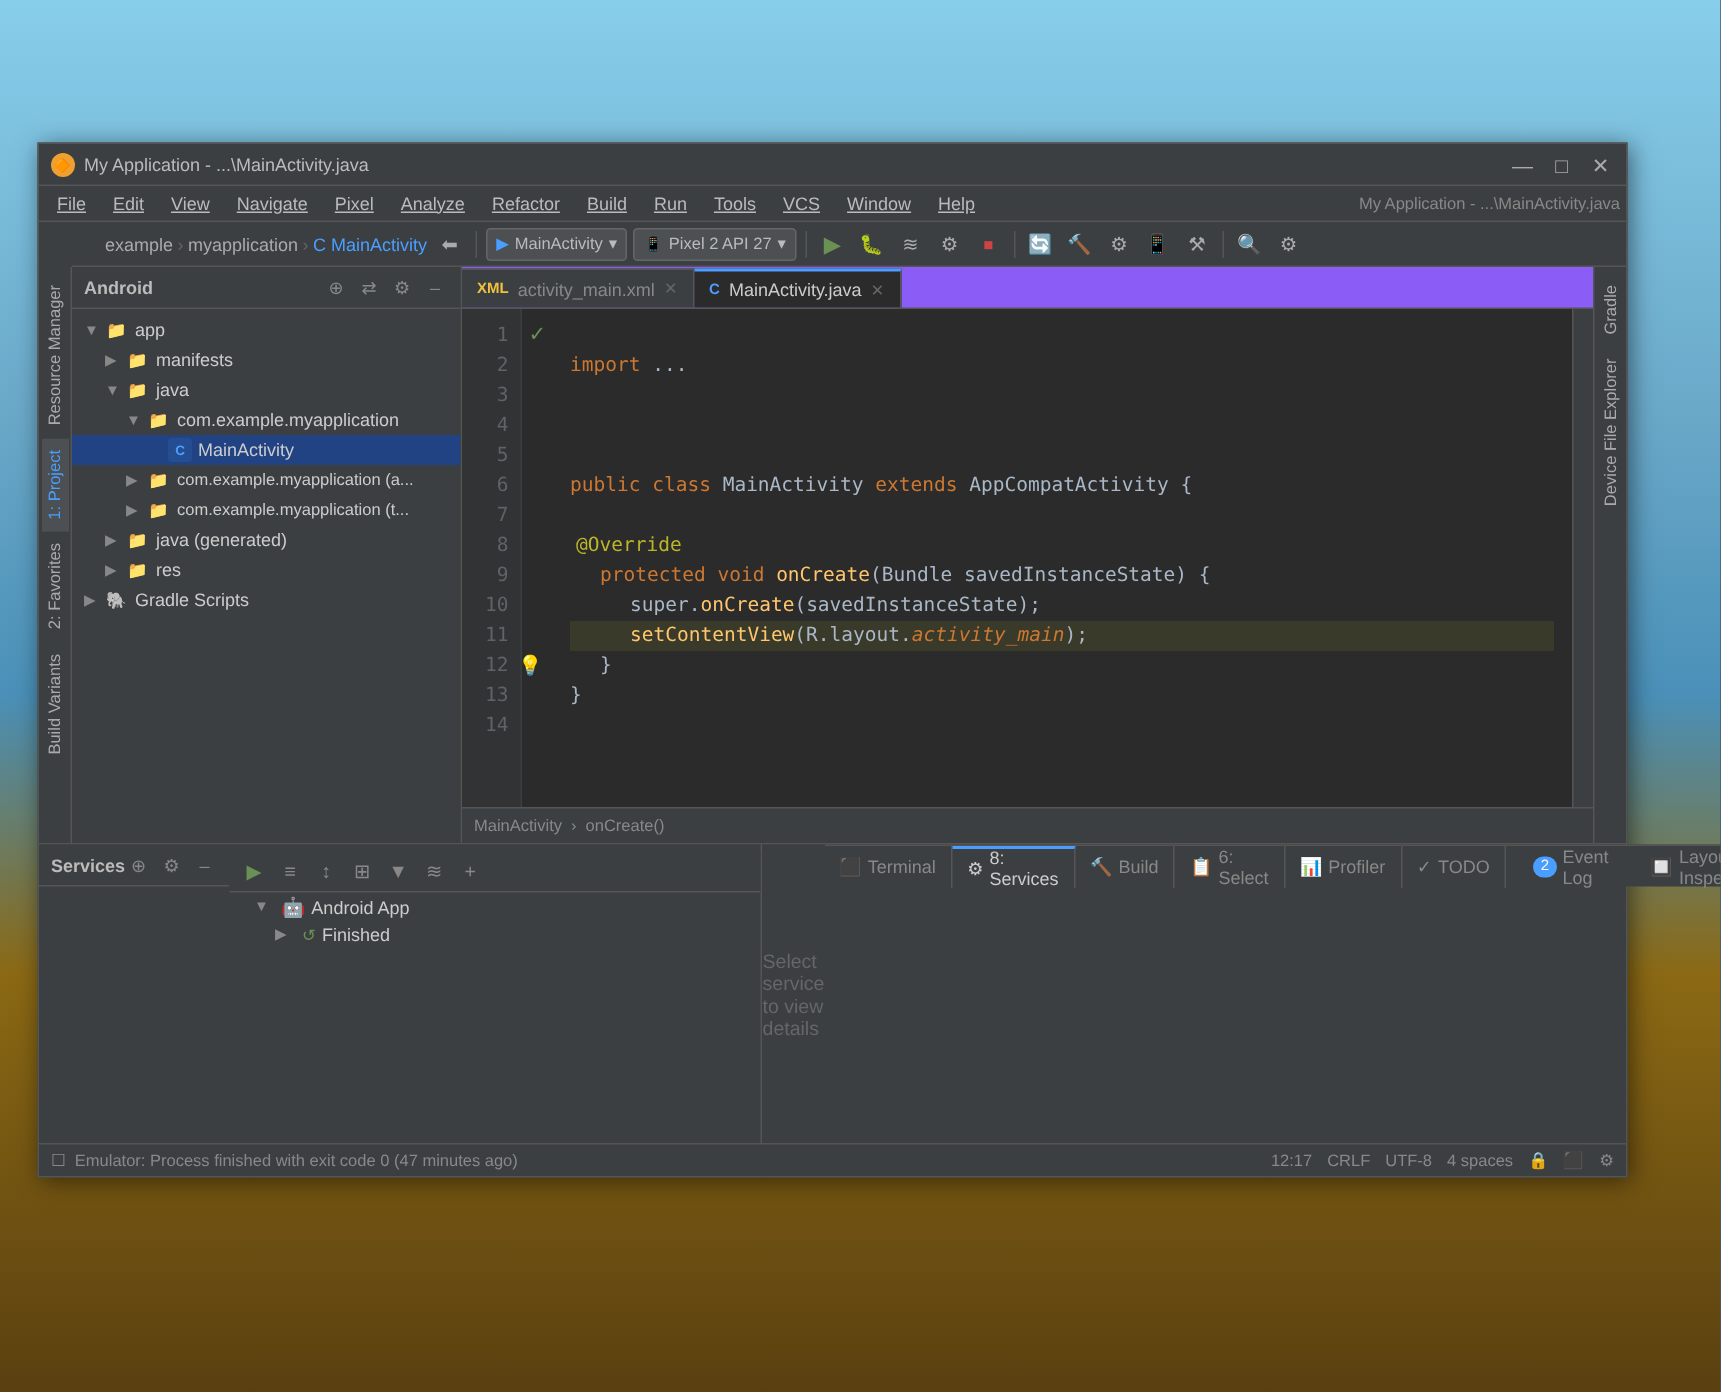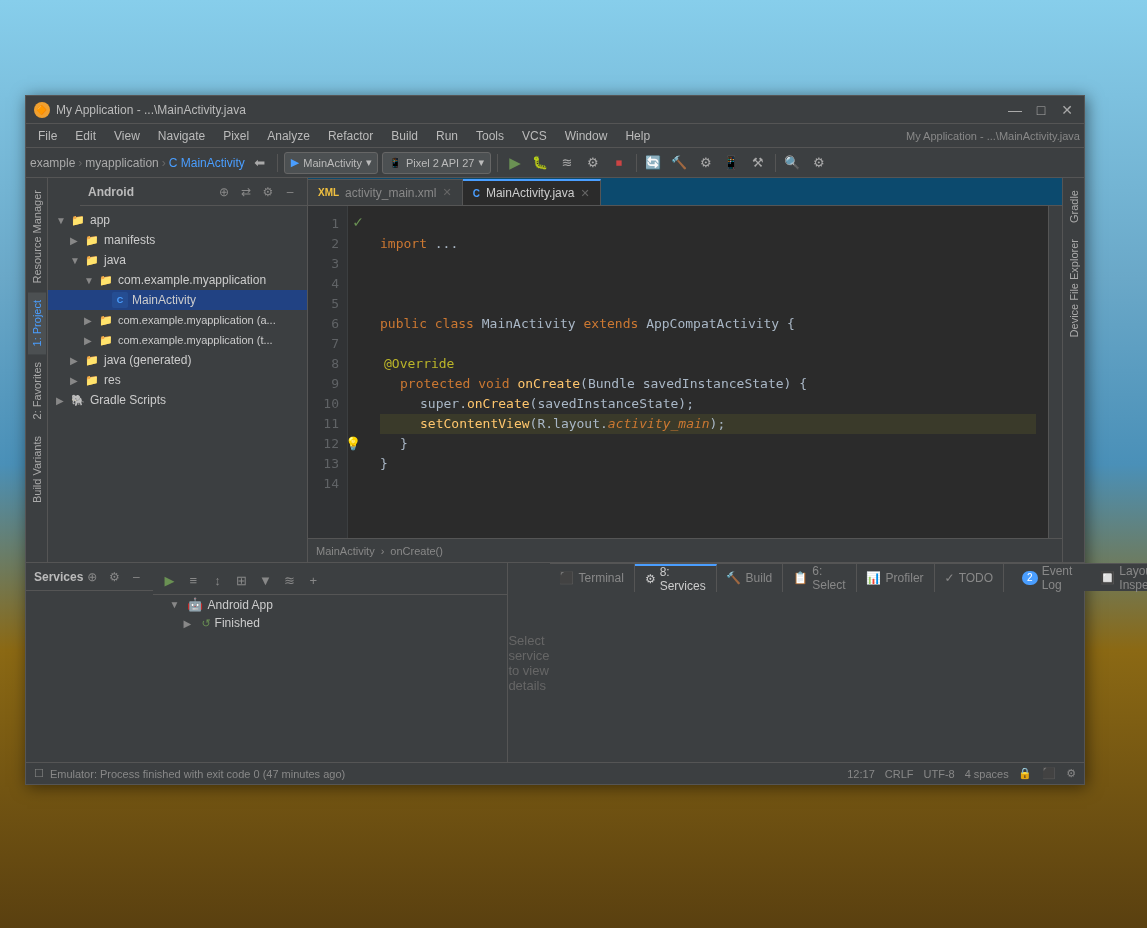--- a/index.html
+++ b/index.html
@@ -89,31 +89,33 @@
       padding: 0 4px;
       border-bottom: 1px solid #555;
       gap: 2px;
     }
     .menu-item {
       padding: 2px 8px;
       color: #bbbbbb;
       font-size: 12px;
       cursor: pointer;
       border-radius: 2px;
+      text-decoration: underline;
     }
 
     
     .toolbar {
       height: 30px;
       background: #3c3f41;
       display: flex;
       align-items: center;
-      padding: 0 4px;
+      padding: 0 22px;
       border-bottom: 1px solid #555;
       gap: 4px;
+      margin-left: 22px;
     }
     .toolbar-btn {
       width: 22px;
       height: 22px;
       display: flex;
       align-items: center;
       justify-content: center;
       color: #aaa;
       font-size: 13px;
       cursor: pointer;
@@ -183,21 +185,20 @@
       flex-direction: column;
     }
     .panel-header {
       height: 28px;
       background: #3c3f41;
       display: flex;
       align-items: center;
       padding: 0 8px;
       border-bottom: 1px solid #555;
       justify-content: space-between;
-      margin-left: 32px;
     }
     .panel-title {
       color: #bbb;
       font-size: 12px;
       font-weight: bold;
     }
     .panel-actions {
       display: flex;
       gap: 4px;
     }
@@ -250,21 +251,21 @@
     .editor-area {
       flex: 1;
       display: flex;
       flex-direction: column;
       background: #2b2b2b;
     }
 
     
     .editor-tabs {
       height: 28px;
-      background: #0c4a6e;
+      background: #8b5cf6;
       display: flex;
       align-items: flex-end;
       border-bottom: 1px solid #555;
     }
     .editor-tab {
       height: 26px;
       padding: 0 10px;
       display: flex;
       align-items: center;
       gap: 6px;

